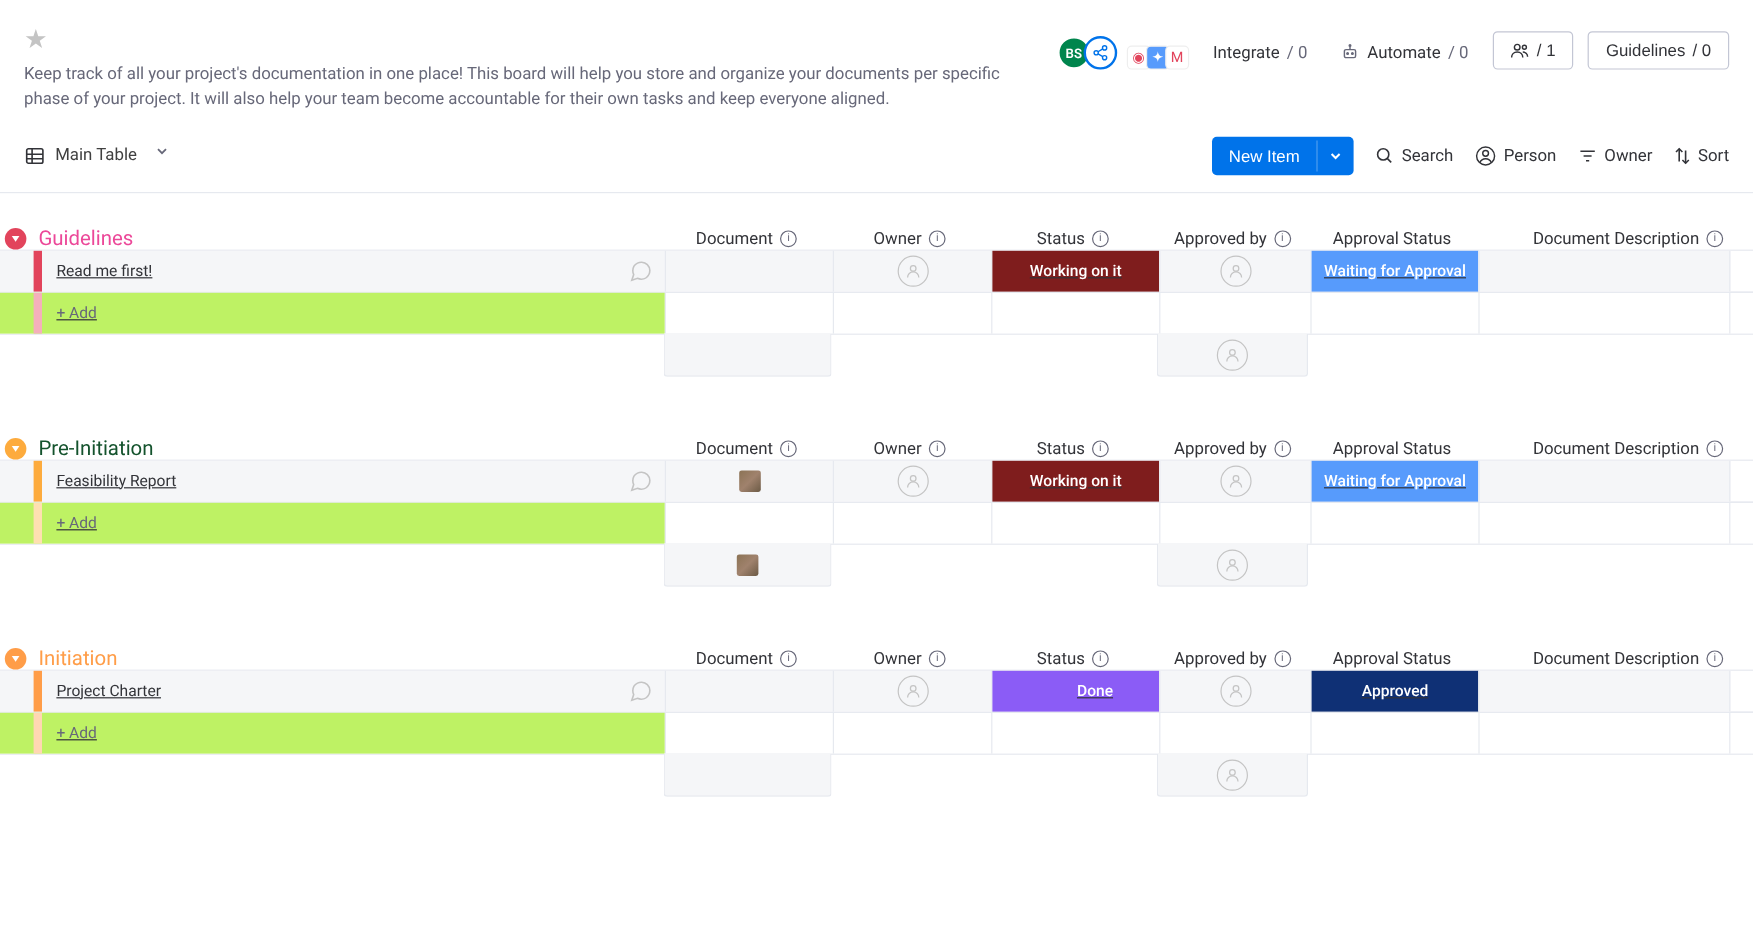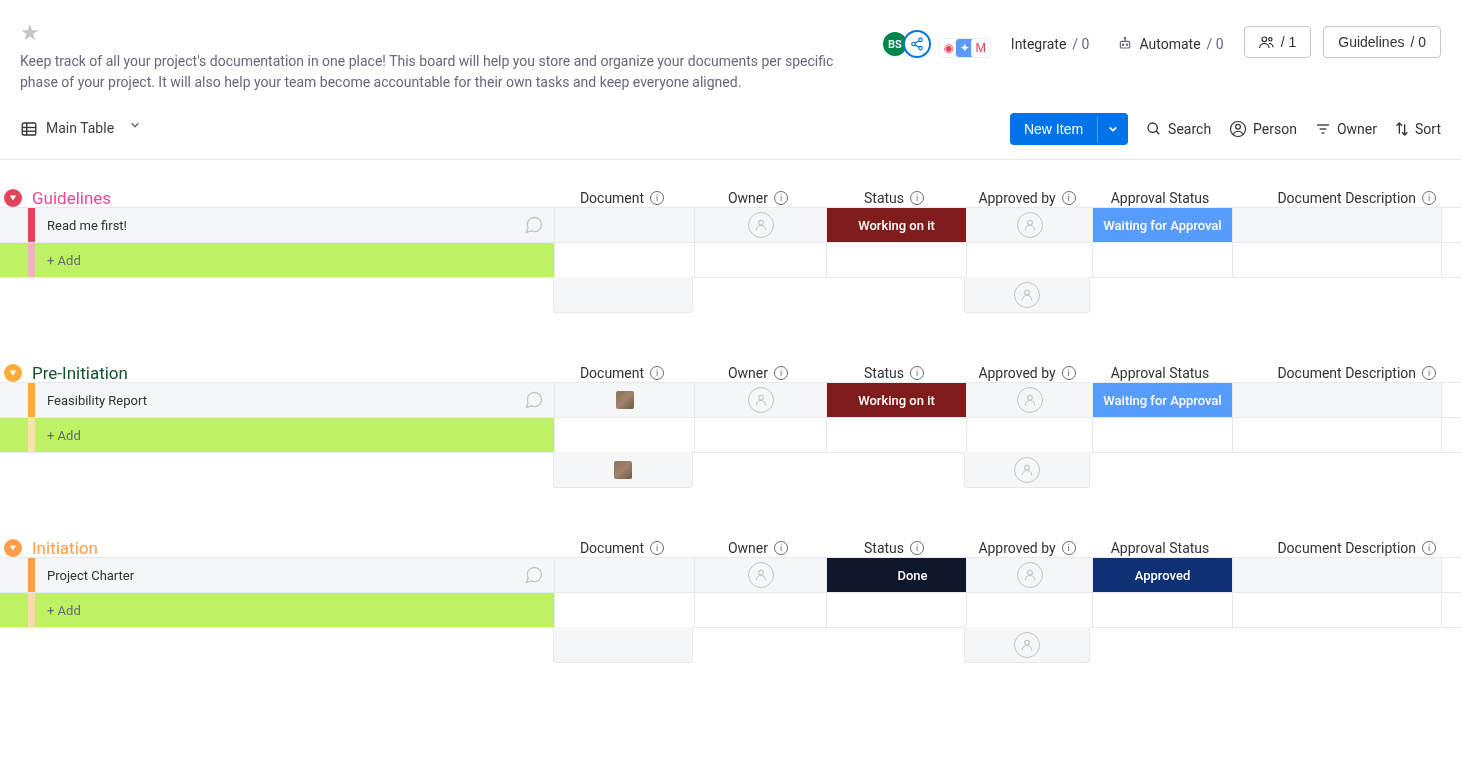--- a/index.html
+++ b/index.html
@@ -76,41 +76,42 @@
   .col-docdesc { width:210px; justify-content:flex-end; padding-right:4px; }
   .info-icon {
     width:14px; height:14px; border:1px solid #676879; border-radius:50%;
     display:inline-flex; align-items:center; justify-content:center;
     font-size:9px; color:#676879; line-height:1;
   }
   .row {
     display:flex; align-items:stretch; height:36px;
     border-top:1px solid #e6e9ef; border-bottom:1px solid #e6e9ef;
     margin-top:-1px;
+    text-decoration:underline;
   }
   .row-left {
     display:flex; align-items:center; flex: 0 0 554px;
     background:#f5f6f8;
   }
   .row-left.plain { background:#bef264; }
   .row-indent { width:28px; flex-shrink:0; }
   .row-color { width:7px; align-self:stretch; flex-shrink:0; }
   .row-name { flex:1; padding: 0 12px; color:#323338; font-size:13px; display:flex; align-items:center; }
   .row-name.add { color:#676879; cursor:pointer; }
   .comment-icon { color:#c4c4c4; margin-right:10px; }
   .cell { display:flex; align-items:center; justify-content:center; border-left:1px solid #e6e9ef; }
   .cell.gray { background:#f5f6f8; }
   .cell.col-docdesc { border-right:1px solid #e6e9ef; }
   .status-chip {
     width:100%; height:100%; display:flex; align-items:center; justify-content:center;
     color:#fff; font-size:13px; font-weight:500;
   }
   .st-orange { background:#7f1d1d; }
   .st-blue { background:#579bfc; }
-  .st-green { background:#0f172a;padding-left:32px; }
+  .st-green { background:#8b5cf6;padding-left:32px; }
   .st-navy { background:#0f3075; }
   .person-empty {
     width:26px; height:26px; border-radius:50%;
     display:inline-flex; align-items:center; justify-content:center;
     color:#c4c4c4; border:1px solid #c4c4c4;
   }
   .doc-thumb { width:18px; height:18px; background:linear-gradient(135deg,#8b7355 0%, #a0826d 50%, #6b5a45 100%); border-radius:2px; }
   .summary-row { display:flex; height:36px; margin-top:-1px; }
   .summary-spacer { flex: 0 0 554px; }
   .summary-cell {

